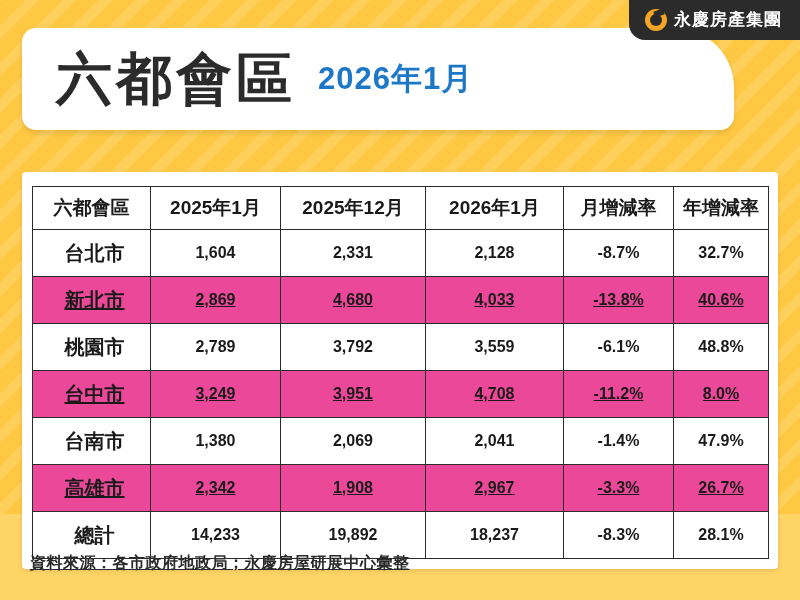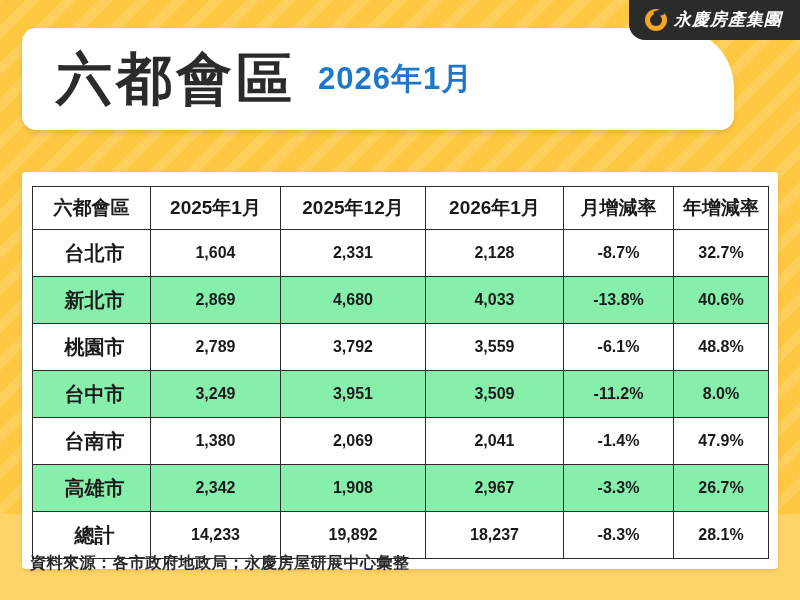--- a/index.html
+++ b/index.html
@@ -40,21 +40,20 @@
     top: 0;
     right: 0;
     background: #2B2B2B;
     color: #ffffff;
     border-bottom-left-radius: 16px;
     padding: 8px 18px 9px 16px;
     display: flex;
     align-items: center;
     gap: 7px;
     z-index: 6;
-    font-style: italic;
   }
   .brand-mark {
     width: 22px;
     height: 22px;
     border-radius: 50%;
     background: #F5A623;
     position: relative;
     flex: none;
   }
   .brand-mark::after {
@@ -150,41 +149,43 @@
     color: #1a1a1a;
     height: 44px;
     font-weight: bold;
   }
   thead th {
     background: #FFFFFF;
     font-size: 19px;
     height: 40px;
   }
   tbody tr.alt td {
-    background: #86efac;
+    background: #ec4899;
+    text-decoration: underline;
   }
   tbody td.city {
     font-size: 20px;
     padding-left: 7px;
   }
   col.c0 { width: 118px; }
   col.c1 { width: 130px; }
   col.c2 { width: 145px; }
   col.c3 { width: 138px; }
   col.c4 { width: 110px; }
   col.c5 { width: 95px; }
   .source {
     position: absolute;
     left: 30px;
     bottom: 26px;
     font-size: 16px;
     font-weight: bold;
     color: #2B2B2B;
     letter-spacing: 0.5px;
     z-index: 5;
+    text-decoration: underline;
   }
 </style>
 </head>
 <body>
 
 <div class="bg-stripes"></div>
 <div class="bg-bottom"></div>
 
 <div class="brand">
   <div class="brand-mark"></div>
@@ -240,21 +241,21 @@
         <td>2,789</td>
         <td>3,792</td>
         <td>3,559</td>
         <td>-6.1%</td>
         <td>48.8%</td>
       </tr>
       <tr class="alt">
         <td class="city">台中市</td>
         <td>3,249</td>
         <td>3,951</td>
-        <td>3,509</td>
+        <td>4,708</td>
         <td>-11.2%</td>
         <td>8.0%</td>
       </tr>
       <tr>
         <td class="city">台南市</td>
         <td>1,380</td>
         <td>2,069</td>
         <td>2,041</td>
         <td>-1.4%</td>
         <td>47.9%</td>

